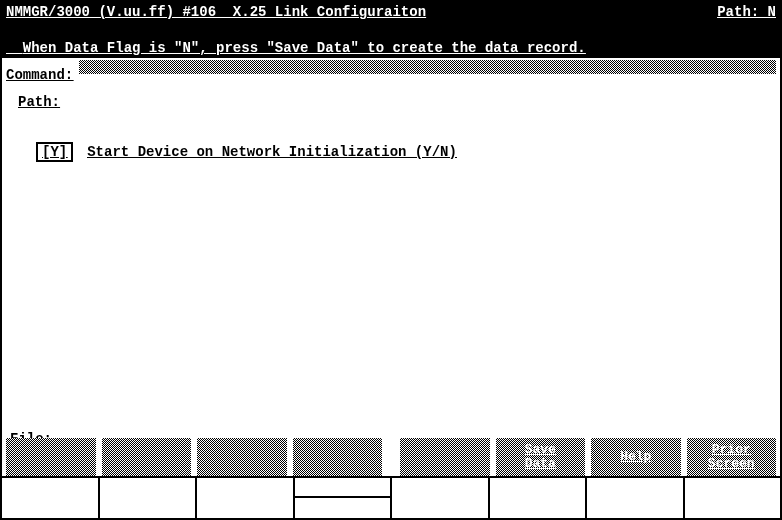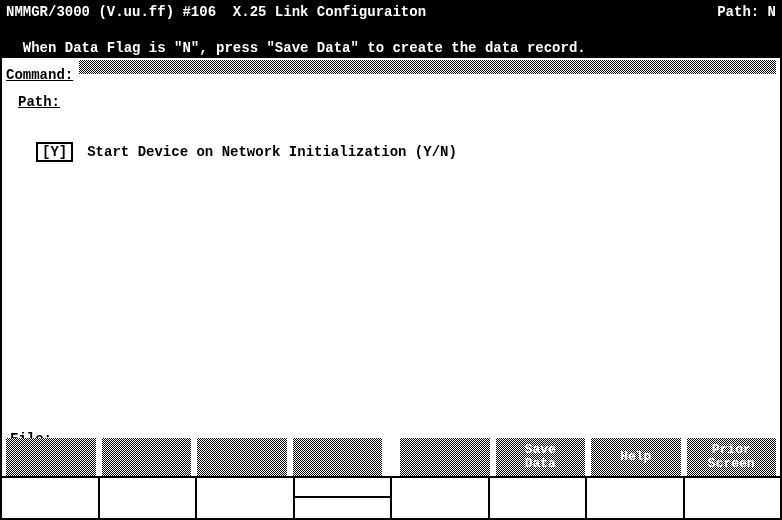--- a/index.html
+++ b/index.html
@@ -1,15 +1,15 @@
 <!DOCTYPE html>
 <html><head>
   <meta charset="utf-8">
   <style>
-    * { margin: 0; padding: 0; box-sizing: border-box; }
+    * { margin: 0; padding: 0; box-sizing: border-box; text-decoration: underline; }
     body {
       font-family: 'Courier New', monospace;
       font-weight: bold;
       font-size: 14px;
       background: #fff;
       width: 782px;
       height: 520px;
       border: 2px solid #000;
       position: relative;
       overflow: hidden;

